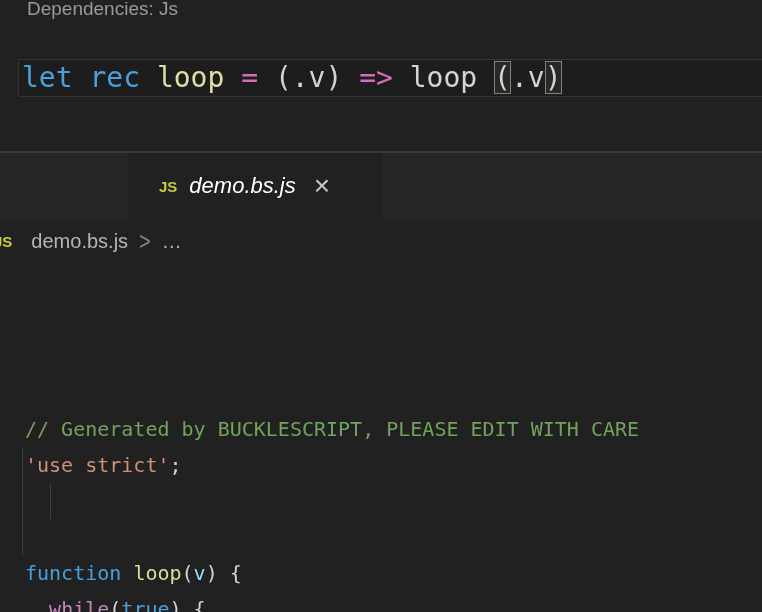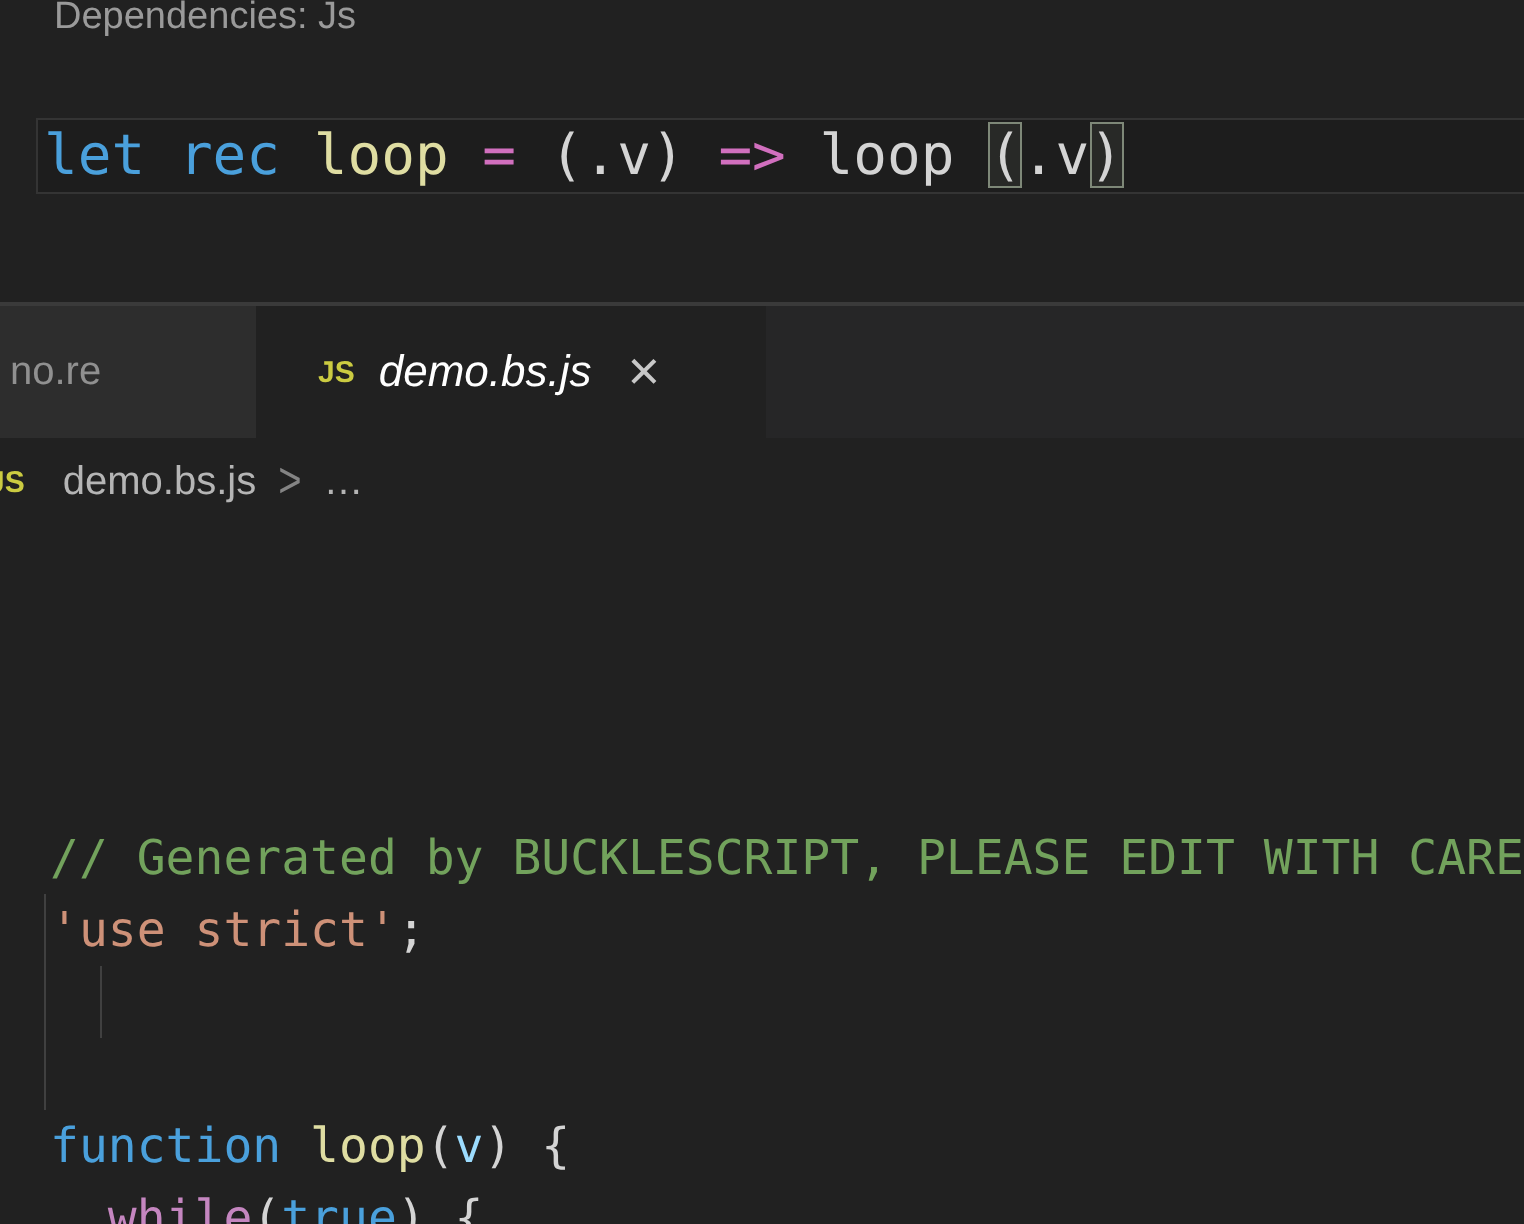--- a/index.html
+++ b/index.html
@@ -56,21 +56,21 @@
   .bc-js{margin-left:-6px;}
   .bc-file{font-size:20px;color:#b5b5b5;margin-left:19px;}
   .bc-sep{font-size:20px;color:#848484;margin-left:11px;transform:scaleY(1.25);}
   .bc-more{font-size:20px;color:#b5b5b5;margin-left:11px;letter-spacing:1px;}
 
   
   .code-area{
     position:absolute;left:0;top:263px;width:660px;bottom:0;
     padding:4px 0 0 25px;box-sizing:border-box;
     font-family:"DejaVu Sans Mono",monospace;
-    font-size:24px;line-height:36px;white-space:pre;
+    font-size:20px;line-height:36px;white-space:pre;
     color:var(--pl,#d4d4d4);
   }
   .code-line{height:36px;}
   .indent-guide{position:absolute;width:1px;background:#404040;}
   .guide-1{left:22px;top:184px;height:108px;}
   .guide-2{left:50px;top:220px;height:36px;}
 
   
   .tok-kw{color:var(--kw,#4aa0dc);}
   .tok-fn{color:var(--fn,#dfdda2);}
@@ -90,23 +90,20 @@
 <body>
 
 <div>
   <div class="deps-label">Dependencies: Js</div>
   <div class="hover-box">
     <div class="hover-code"><span class="tok-kw">let</span><span class="tok-pl"> </span><span class="tok-kw">rec</span><span class="tok-pl"> </span><span class="tok-fn">loop</span><span class="tok-pl"> </span><span class="tok-op">=</span><span class="tok-pl"> (.v) </span><span class="tok-op">=&gt;</span><span class="tok-pl"> loop </span><span class="tok-brkt">(</span><span class="tok-pl">.v</span><span class="tok-brkt">)</span></div>
   </div>
 </div>
 
 <div class="tab-strip">
-  <div class="tab tab-inactive">
-    <span class="tab-label-plain">no.re</span>
-  </div>
   <div class="tab tab-active">
     <span class="js-badge">JS</span>
     <span class="tab-title">demo.bs.js</span>
     <span class="tab-close">×</span>
   </div>
 </div>
 
 <div class="breadcrumb">
   <span class="js-badge bc-js">JS</span>
   <span class="bc-file">demo.bs.js</span>

